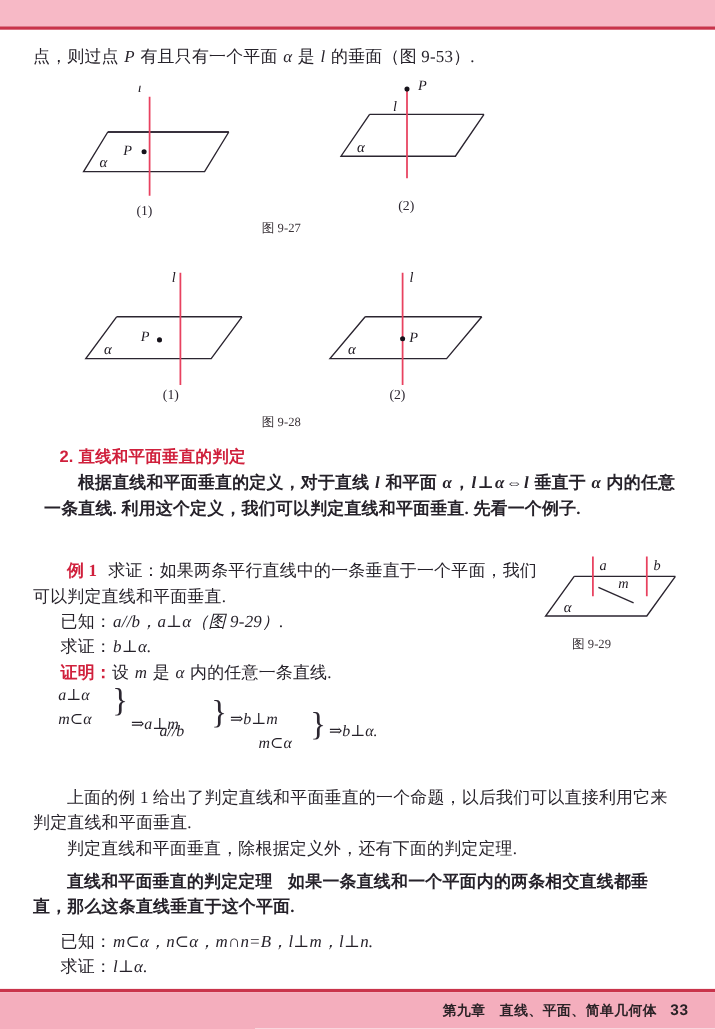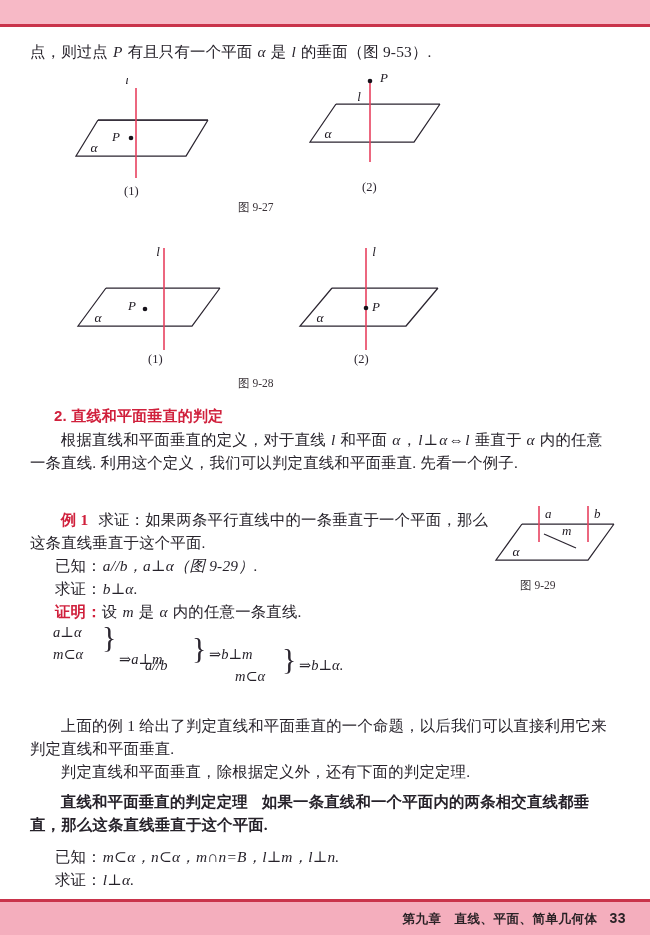--- a/index.html
+++ b/index.html
@@ -149,30 +149,30 @@
 
   <div class="figcap" style="left:238px;top:376px;">图 9-28</div>
 
   <div class="abs" style="left:54px;top:404px;">
     <p class="para" style="font-weight:bold;font-size:15px;white-space:nowrap;font-family:'Liberation Sans','DejaVu Sans',sans-serif;">
       <span class="red">2.</span>
       <span class="red">直线和平面垂直的判定</span>
     </p>
   </div>
 
-  <div class="abs" style="left:30px;top:428px;width:586px;">
+  <div class="abs" style="left:40px;top:428px;width:586px;font-weight:bold;">
     <p class="para indent">
       <span>根据直线和平面垂直的定义，对于直线 </span><span class="mi">l</span><span> 和平面 </span><span class="mi">α</span><span>，</span><span class="mi">l</span><span>⊥</span><span class="mi">α</span><span>⇔</span><span class="mi">l</span><span> 垂直于 </span><span class="mi">α</span><span> 内的任意一条直线. 利用这个定义，我们可以判定直线和平面垂直. 先看一个例子.</span>
     </p>
   </div>
 
   <div class="abs" style="left:30px;top:508px;width:460px;">
     <p class="para indent">
       <span class="kw">例 1</span>
-      <span style="margin-left:6px;">求证：如果两条平行直线中的一条垂直于一个平面，那么这条直线垂直于这个平面.</span>
+      <span style="margin-left:6px;">求证：如果两条平行直线中的一条垂直于一个平面，我们可以判定直线和平面垂直.</span>
     </p>
   </div>
 
   <div class="abs" style="left:55px;top:554px;">
     <p class="para" style="white-space:nowrap;">
       <span>已知：</span><span class="mi">a//b，a⊥α（图 9-29）.</span>
     </p>
   </div>
 
   <div class="abs" style="left:55px;top:577px;">

